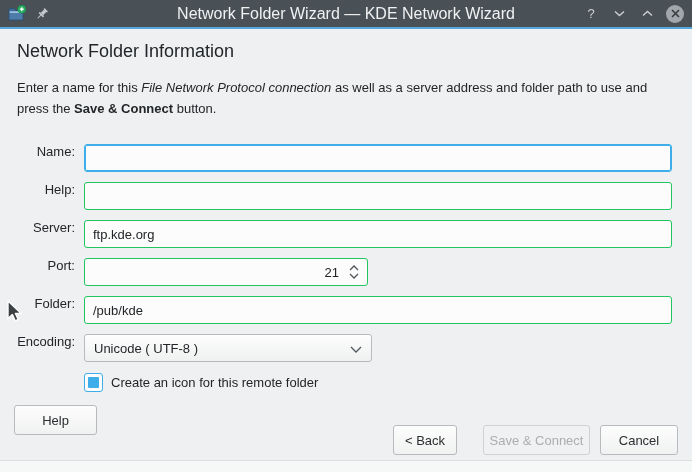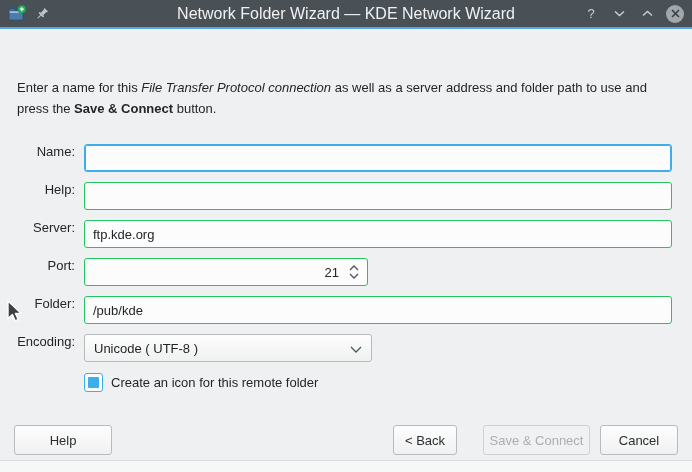--- a/index.html
+++ b/index.html
@@ -153,23 +153,24 @@
       <svg width="9" height="9" viewBox="0 0 9 9">
         <path d="M1 1 L8 8 M8 1 L1 8" stroke="#343a3e" stroke-width="1.5"></path>
       </svg>
     </span>
   </div>
 </div>
 <div class="accentline"></div>
 
 <div class="content">
 
+  <div class="heading">Network Folder Information</div>
 
   <div class="intro">
-    <span>Enter a name for this </span><span class="it">File Transfer Protocol connection</span><span> as well as a server address and folder path to use and press the </span><span class="bd">Save &amp; Connect</span><span> button.</span>
+    <span>Enter a name for this </span><span class="it">File Network Protocol connection</span><span> as well as a server address and folder path to use and press the </span><span class="bd">Save &amp; Connect</span><span> button.</span>
   </div>
 
   <div class="row" style="top:115px">
     <label>Name:</label>
     <input class="tinput full focused" type="text" value="" style="">
   </div>
 
   <div class="row" style="top:153px">
     <label>Help:</label>
     <input class="tinput full" type="text" value="" style="">
@@ -210,21 +211,21 @@
     </div>
   </div>
 
   <div class="cbrow" style="top:344px">
     <span class="checkbox">
       <span class="mark"></span>
     </span>
     <span>Create an icon for this remote folder</span>
   </div>
 
-  <button class="btn" style="left:14px; top:396px; width:98px">Help</button>
+  <button class="btn" style="left:14px; top:376px; width:83px">Help</button>
   <button class="btn" style="left:393px; top:396px; width:64px">&lt; Back</button>
   <button class="btn disabled" style="left:483px; top:396px; width:107px" disabled="">Save &amp; Connect</button>
   <button class="btn" style="left:600px; top:396px; width:78px">Cancel</button>
 
   <div class="bottom-strip"></div>
 </div>
 
 <svg class="cursor" width="18" height="24" viewBox="0 0 18 24">
   <polygon points="1,1 1,18.5 5.4,14.6 8.2,20.9 11.2,19.5 8.4,13.4 14.2,13.4" fill="#3c4043" stroke="#fcfcfc" stroke-width="1.4" stroke-linejoin="round"></polygon>
 </svg>

